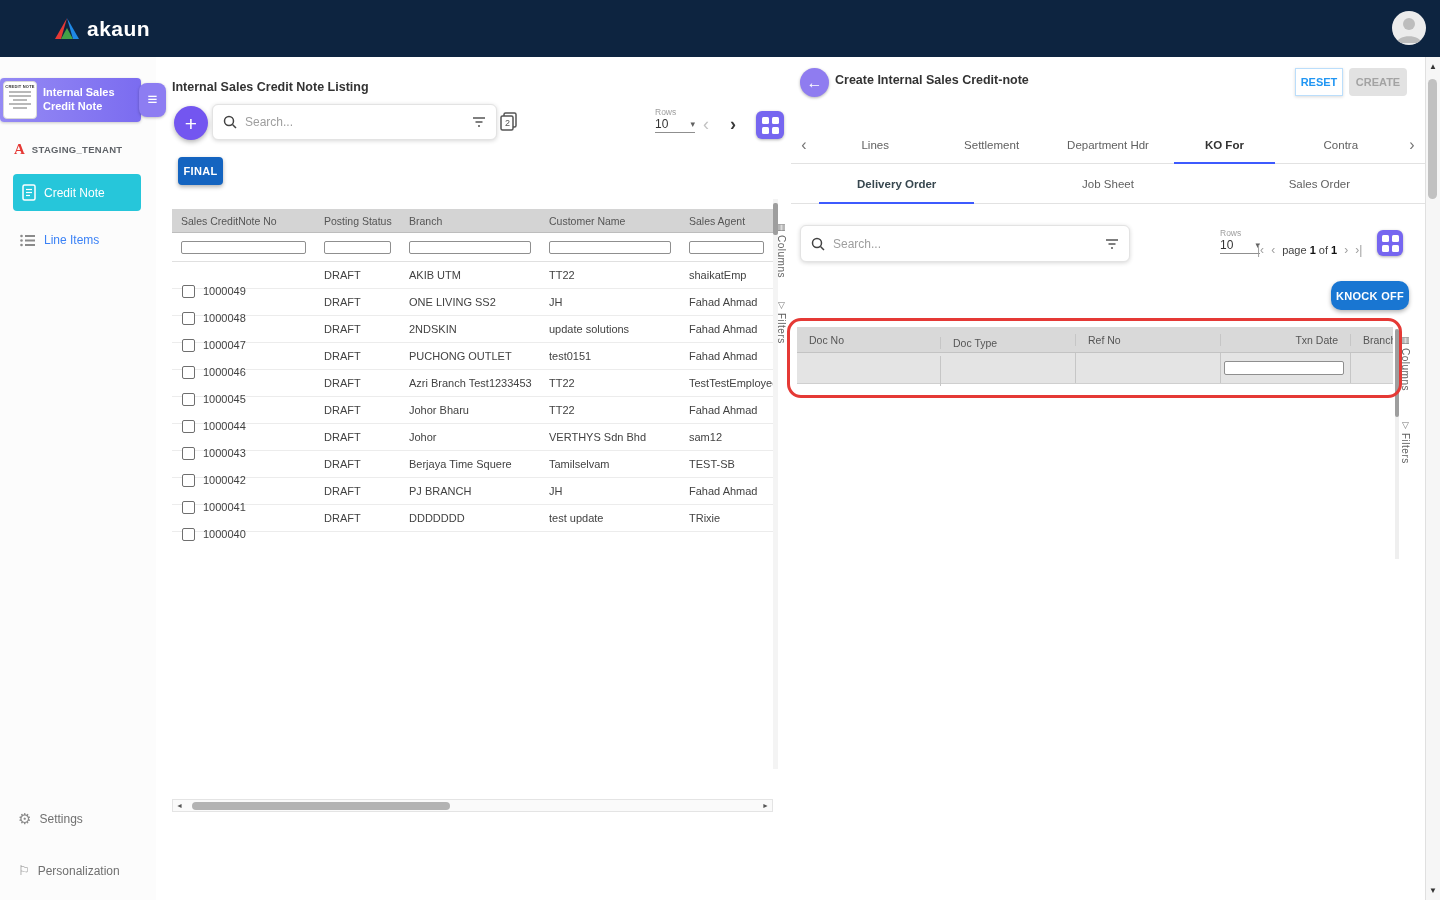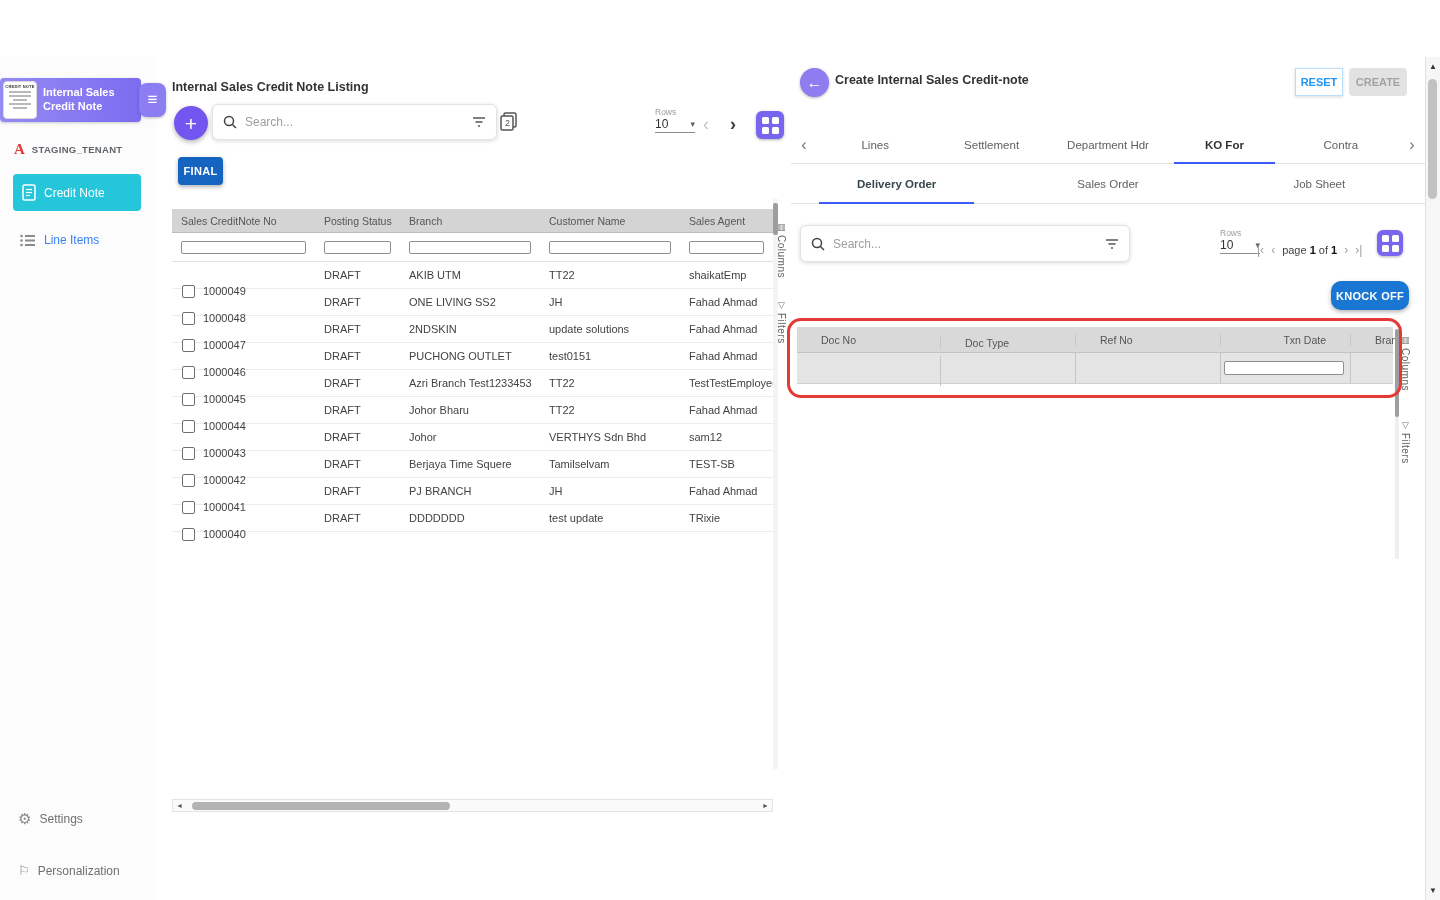--- a/index.html
+++ b/index.html
@@ -104,21 +104,21 @@
   .detail-rows { top:171px; left:429px; }
   .pagination { position:absolute; top:186px; left:466px; display:flex; align-items:center; gap:7px; font-size:12px; color:#9e9e9e; }
   .pagination .pg-txt { font-size:11px; color:#424242; }
   .pagination .pg-num { font-weight:700; color:#111; }
   .pagination span { cursor:pointer; }
   .detail-grid { top:173px; left:586px; width:26px; height:26px; }
   .knockoff-btn { top:224px; left:540px; width:78px; height:29px; background:#1976d2;border-radius:10px; }
 
   .detail-table { position:absolute; top:270px; left:6px; width:596px; }
   .detail-head { background:#d9d9d9; height:26px; align-items:center; border-bottom:1px solid #c3c3c3; }
-  .detail-head .hc { font-size:10.5px; color:#555; padding:0 24px; overflow:hidden; white-space:nowrap; }
+  .detail-head .hc { font-size:10.5px; color:#555; padding:0 12px; overflow:hidden; white-space:nowrap; }
   .detail-head .hc + .hc, .detail-filter .fc + .fc { border-left:1px solid #c6c6c6; }
   .k1{width:143px;flex-shrink:0;} .k2{width:135px;flex-shrink:0;margin-top:6px;} .k3{width:145px;flex-shrink:0;} .k4{width:130px;flex-shrink:0;text-align:right;} .k5{width:43px;flex-shrink:0;}
   .detail-filter { height:31px; align-items:center; background:#e4e4e4; border-bottom:1px solid #cfcfcf; }
   .detail-filter .fc { height:100%; display:flex; align-items:center; justify-content:flex-end; padding:0 6px; }
   .detail-filter input { width:120px; height:14px; border:1px solid #8f8f8f; border-radius:2px; background:#fff; }
 
   .annotation { position:absolute; top:261px; left:-4px; width:615px; height:80px; border:3px solid #e53935; border-radius:14px; pointer-events:none; z-index:40; }
 
   .detail-vscroll { position:absolute; top:272px; left:604px; width:4px; height:230px; background:#efefef; }
   .detail-vscroll .thumb { position:absolute; top:0; left:0; width:4px; height:88px; background:#9e9e9e; border-radius:2px; cursor:pointer; }
@@ -131,20 +131,36 @@
   .vscroll .up { top:5px; } .vscroll .down { bottom:5px; }
   .vscroll .thumb { position:absolute; top:22px; left:2px; width:9px; height:120px; background:#c1c1c1; border-radius:5px; cursor:pointer; }
 
   svg { display:block; }
 </style>
 </head>
 <body>
 
 <div class="screen">
 
+  <header class="topbar">
+    <div class="logo">
+      <svg width="24" height="21" viewBox="0 0 24 21">
+        <polygon points="12,0 0,21 6,21" fill="#e53935"></polygon>
+        <polygon points="12,0 24,21 18,21" fill="#1e88e5"></polygon>
+        <polygon points="6,21 18,21 12,10" fill="#43a047"></polygon>
+      </svg>
+      <span class="logo-text">akaun</span>
+    </div>
+    <div class="avatar">
+      <svg width="34" height="34" viewBox="0 0 34 34">
+        <circle cx="17" cy="13" r="6" fill="#bdbdbd"></circle>
+        <path d="M5 32 C5 23 29 23 29 32 Z" fill="#bdbdbd"></path>
+      </svg>
+    </div>
+  </header>
 
   <nav class="sidebar">
     <div class="app-item">
       <div class="app-icon">
         <span class="app-icon-cap">CREDIT NOTE</span>
         <i class="ln"></i>
           <i class="ln"></i>
           <i class="ln s"></i>
           <i class="ln"></i>
           <i class="ln s"></i>
@@ -385,22 +401,22 @@
       <div class="tab">Lines</div>
       <div class="tab">Settlement</div>
       <div class="tab">Department Hdr</div>
       <div class="tab active">KO For</div>
       <div class="tab">Contra</div>
       <div class="tab-scroll">›</div>
     </div>
 
     <div class="subtabs-row">
       <div class="subtab active">Delivery Order</div>
+      <div class="subtab">Job Sheet</div>
       <div class="subtab">Sales Order</div>
-      <div class="subtab">Job Sheet</div>
     </div>
 
     <div class="searchbox detail-search">
       <svg width="14" height="14" viewBox="0 0 14 14">
         <circle cx="6" cy="6" r="4.5" fill="none" stroke="#424242" stroke-width="1.5"></circle>
         <line x1="9.5" y1="9.5" x2="13" y2="13" stroke="#424242" stroke-width="1.5"></line>
       </svg>
       <input type="text" placeholder="Search..." style="">
       <svg width="14" height="12" viewBox="0 0 14 12">
         <line x1="1" y1="2" x2="13" y2="2" stroke="#555" stroke-width="1.5"></line>

